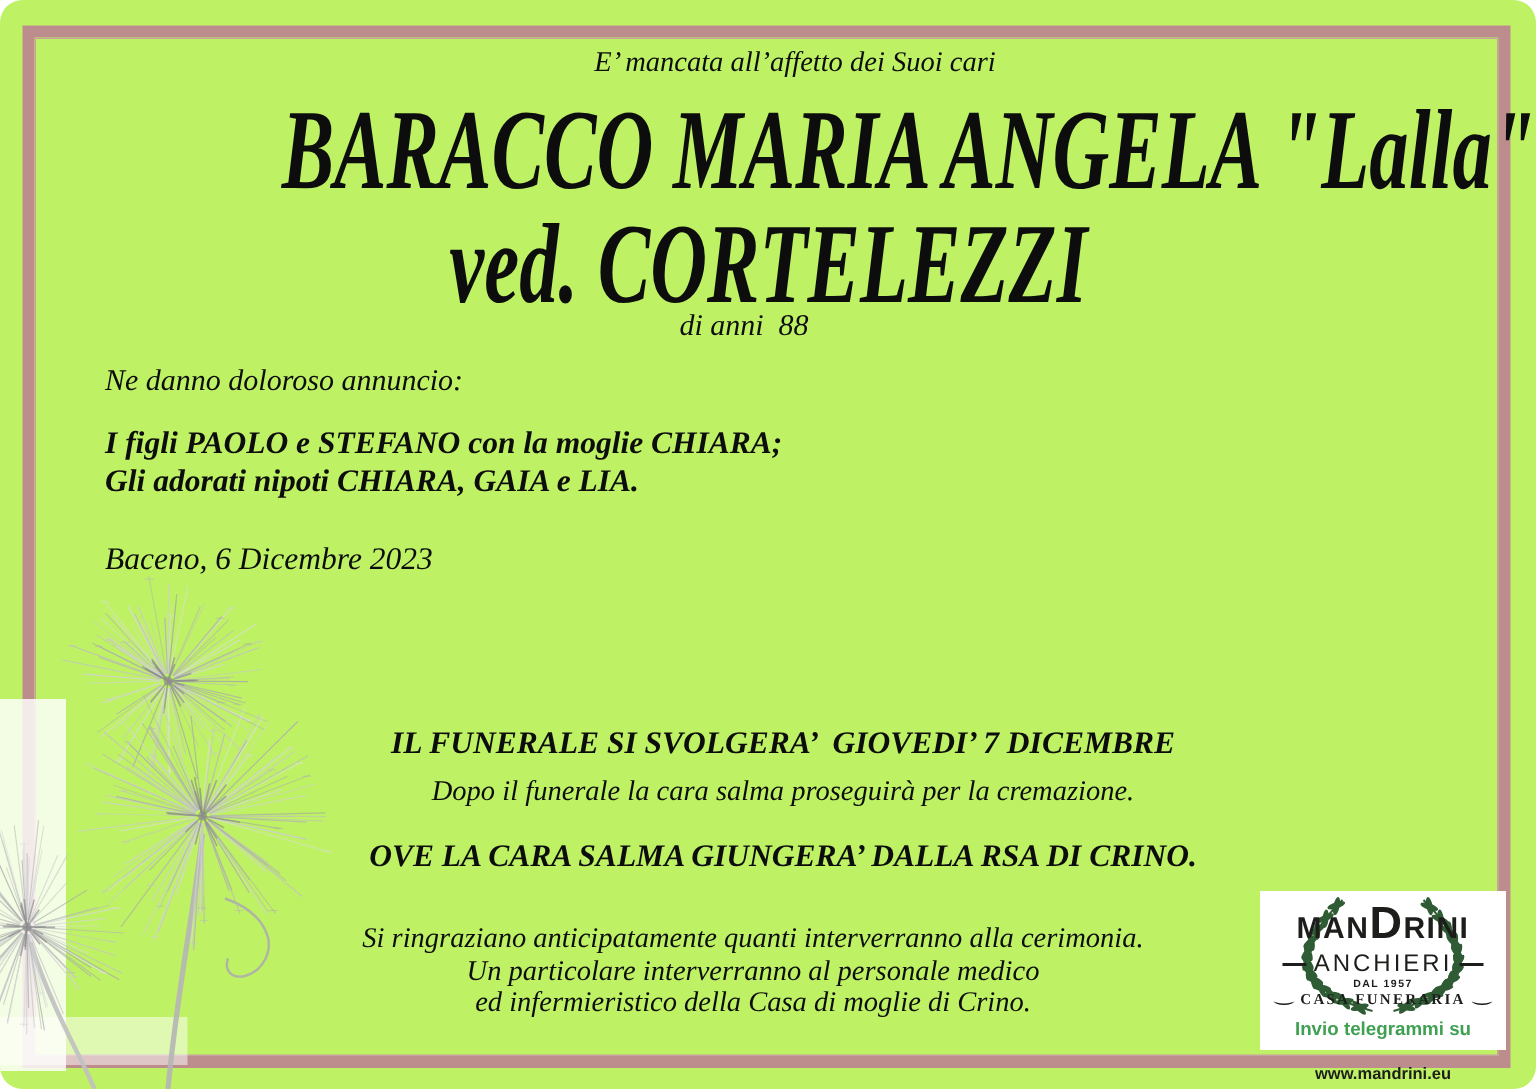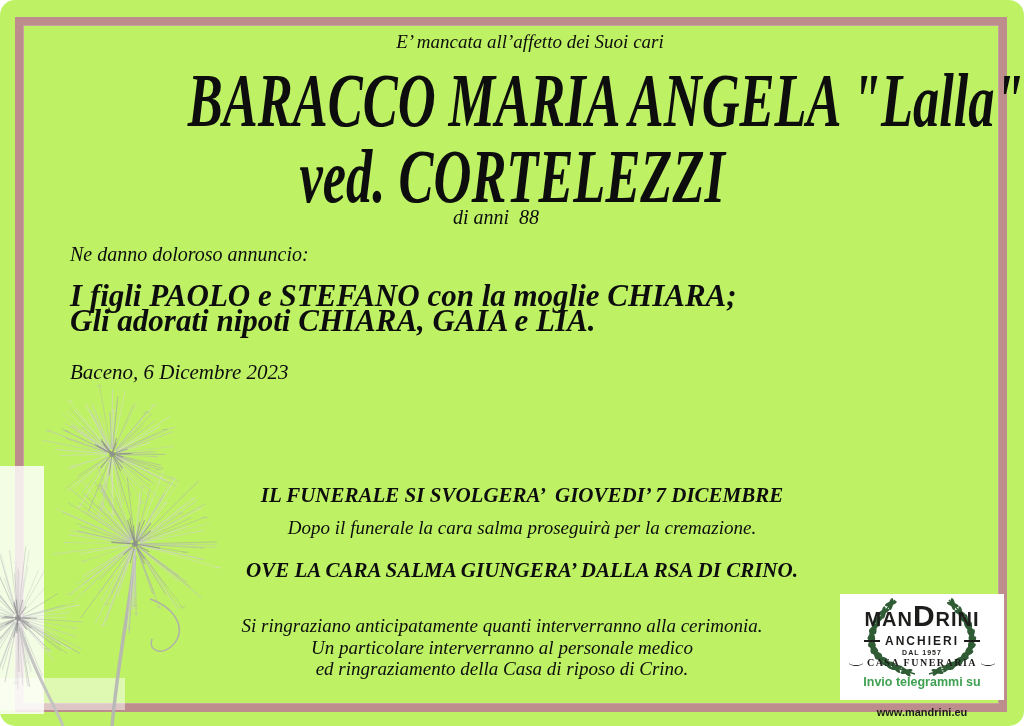--- a/index.html
+++ b/index.html
@@ -21,42 +21,42 @@
     box-shadow:inset 0 0 0 1px #c9a0a0;
     z-index:1;
   }
   .intro{top:31px;left:18px;width:1024px;text-align:center;font-style:italic;font-size:19px;z-index:4;}
   .name-line{left:0;width:1024px;text-align:center;font-weight:700;font-style:italic;font-size:76px;line-height:76px;white-space:nowrap;z-index:4;}
   .name1{top:62px;}
   .name2{top:138px;}
   .squeeze{display:inline-block;transform:scaleX(0.69);transform-origin:50% 50%;}
   .age{top:206px;left:-16px;width:1024px;text-align:center;font-style:italic;font-size:20px;white-space:pre-wrap;z-index:4;}
   .announce{top:243px;left:70px;font-style:italic;font-size:20px;z-index:4;}
-  .family{top:283px;left:70px;font-weight:700;font-style:italic;font-size:31px;line-height:25px;z-index:4;}
+  .family{top:283px;left:70px;font-weight:700;font-style:italic;font-size:21px;line-height:25px;z-index:4;}
   .dateline{top:360px;left:70px;font-style:italic;font-size:21px;z-index:4;}
   .funeral{top:433px;left:20px;width:1004px;text-align:center;font-weight:700;font-style:italic;font-size:21px;line-height:25px;white-space:pre-wrap;z-index:4;}
   .cremation{top:517px;left:20px;width:1004px;text-align:center;font-style:italic;font-size:19px;z-index:4;}
   .thanks{top:615px;left:0px;width:1004px;text-align:center;font-style:italic;font-size:19px;line-height:21.5px;z-index:4;}
   
   .dandelion{left:0px;top:356px;width:270px;height:370px;z-index:3;pointer-events:none;}
   
   .logo{
     left:840px;top:594px;width:164px;height:106px;
     background:#ffffff;z-index:5;
     font-family:"Liberation Sans", sans-serif;
     text-align:center;
   }
   .logo .wreath{position:absolute;left:50%;top:2px;transform:translateX(-50%);}
   .logo .stack{position:relative;padding-top:9px;z-index:2;}
   .brand{color:#1d1d1b;font-weight:700;letter-spacing:1px;line-height:26px;white-space:nowrap;}
   .brand .b-sm{font-size:20px;}
   .brand .b-lg{font-size:30px;}
   .row-anchieri{display:flex;align-items:center;justify-content:center;gap:5px;margin-top:0px;}
   .row-anchieri .bar{width:16px;height:2px;background:#1d1d1b;}
-  .anchieri{color:#1d1d1b;font-weight:700;font-size:12px;letter-spacing:2px;}
+  .anchieri{color:#1d1d1b;font-weight:400;font-size:16px;letter-spacing:2px;}
   .since{color:#1d1d1b;font-weight:700;font-size:7px;letter-spacing:1px;margin-top:1px;}
   .row-casa{display:flex;align-items:center;justify-content:center;gap:4px;margin-top:1px;}
   .row-casa .swoosh{width:14px;height:5px;border-bottom:1.5px solid #1d1d1b;border-radius:0 0 100% 100%;}
   .casa{color:#1d1d1b;font-size:10px;letter-spacing:1.5px;font-family:"Liberation Serif",serif;font-weight:700;}
   .telegram{color:#3fa052;font-size:12.5px;font-weight:600;margin-top:7px;}
   .website{color:#1d1d1b;font-size:11px;font-weight:700;margin-top:17px;}
 </style>
 </head>
 <body>
 
@@ -83,21 +83,21 @@
   <div class="abs funeral">
     <div>IL FUNERALE SI SVOLGERA’  GIOVEDI’ 7 DICEMBRE</div>
     <div>OVE LA CARA SALMA GIUNGERA’ DALLA RSA DI CRINO.</div>
   </div>
 
   <div class="abs cremation">Dopo il funerale la cara salma proseguirà per la cremazione.</div>
 
   <div class="abs thanks">
     <div>Si ringraziano anticipatamente quanti interverranno alla cerimonia.</div>
     <div>Un particolare interverranno al personale medico</div>
-    <div>ed ringraziamento della Casa di riposo di Crino.</div>
+    <div>ed infermieristico della Casa di moglie di Crino.</div>
   </div>
 
   <svg class="abs dandelion" id="dandelion" viewBox="0 0 270 370" xmlns="http://www.w3.org/2000/svg">
       <rect x="0" y="110" width="44" height="248" fill="#ffffff" opacity="0.82"></rect>
       <rect x="0" y="322" width="125" height="32" fill="#ffffff" opacity="0.5"></rect>
       <path d="M135,200 C128,260 118,305 112,370" stroke="#b5b5b5" stroke-width="3.5" fill="none" opacity="0.9"></path>
       <path d="M20,272 C35,318 55,350 63,370" stroke="#c0c0c0" stroke-width="3" fill="none" opacity="0.9"></path>
       <path d="M150,243 C176,252 188,274 172,290 C160,300 148,294 152,283" stroke="#adadad" stroke-width="1.6" fill="none" opacity="0.9"></path>
       <line x1="107.90124777986392" y1="95.1363955863406" x2="71.589435251684" y2="69.767048761024" stroke="rgb(197,197,197)" stroke-width="0.8" opacity="0.84"></line>
       <line x1="69.80175219413346" y1="70.61403729819328" x2="75.80175219413346" y2="70.61403729819328" stroke="rgb(197,197,197)" stroke-width="0.7" opacity="0.5"></line>

